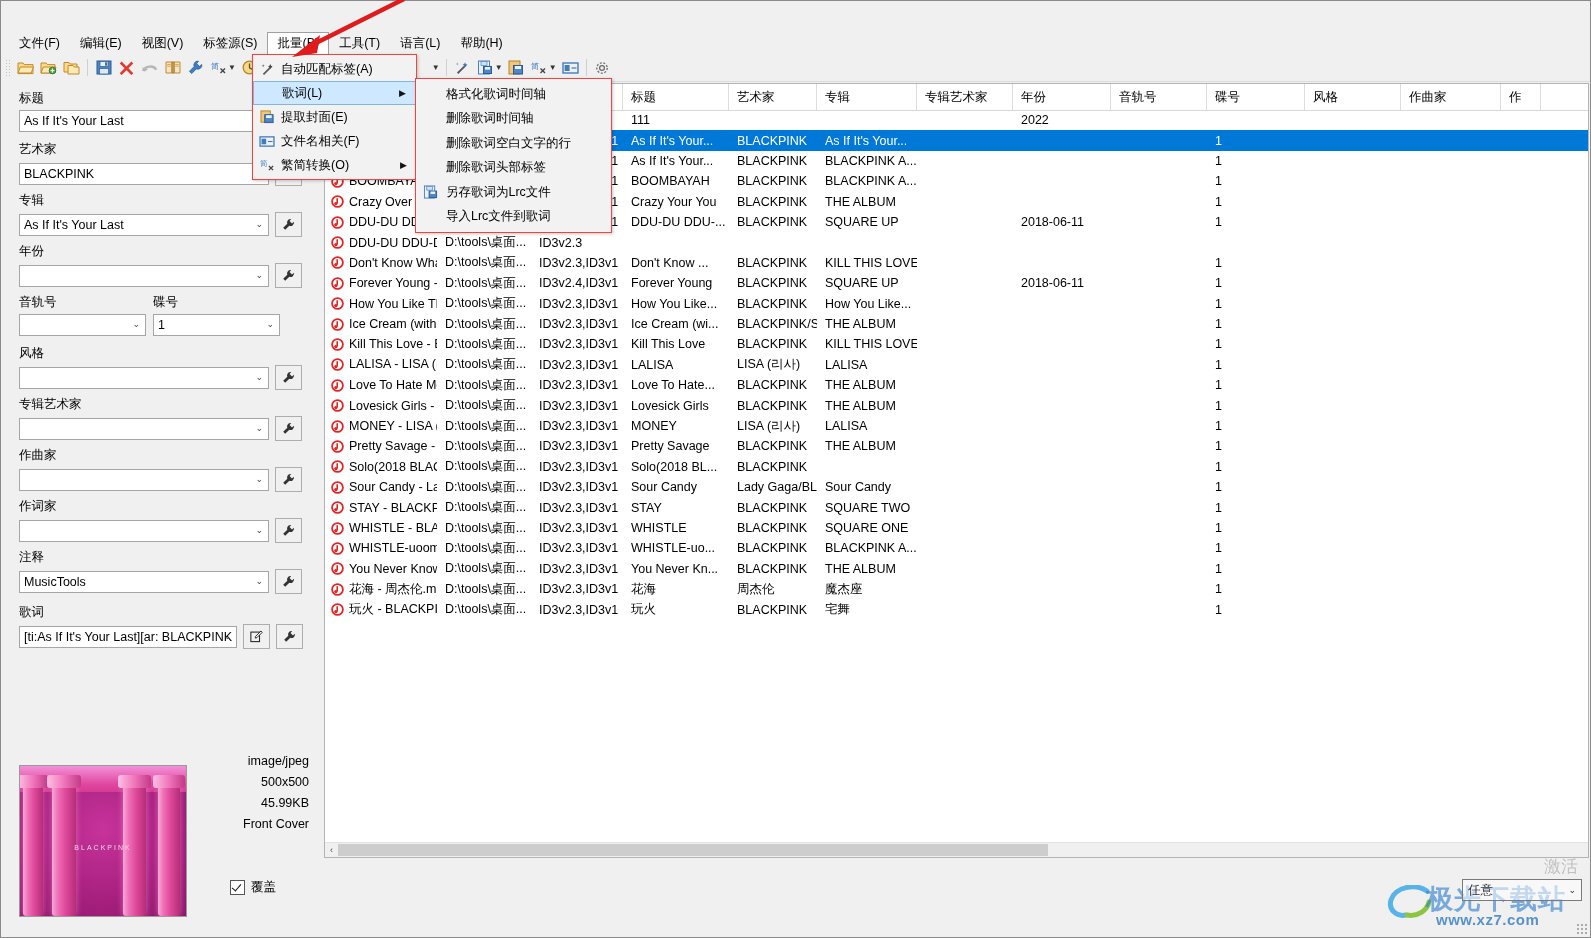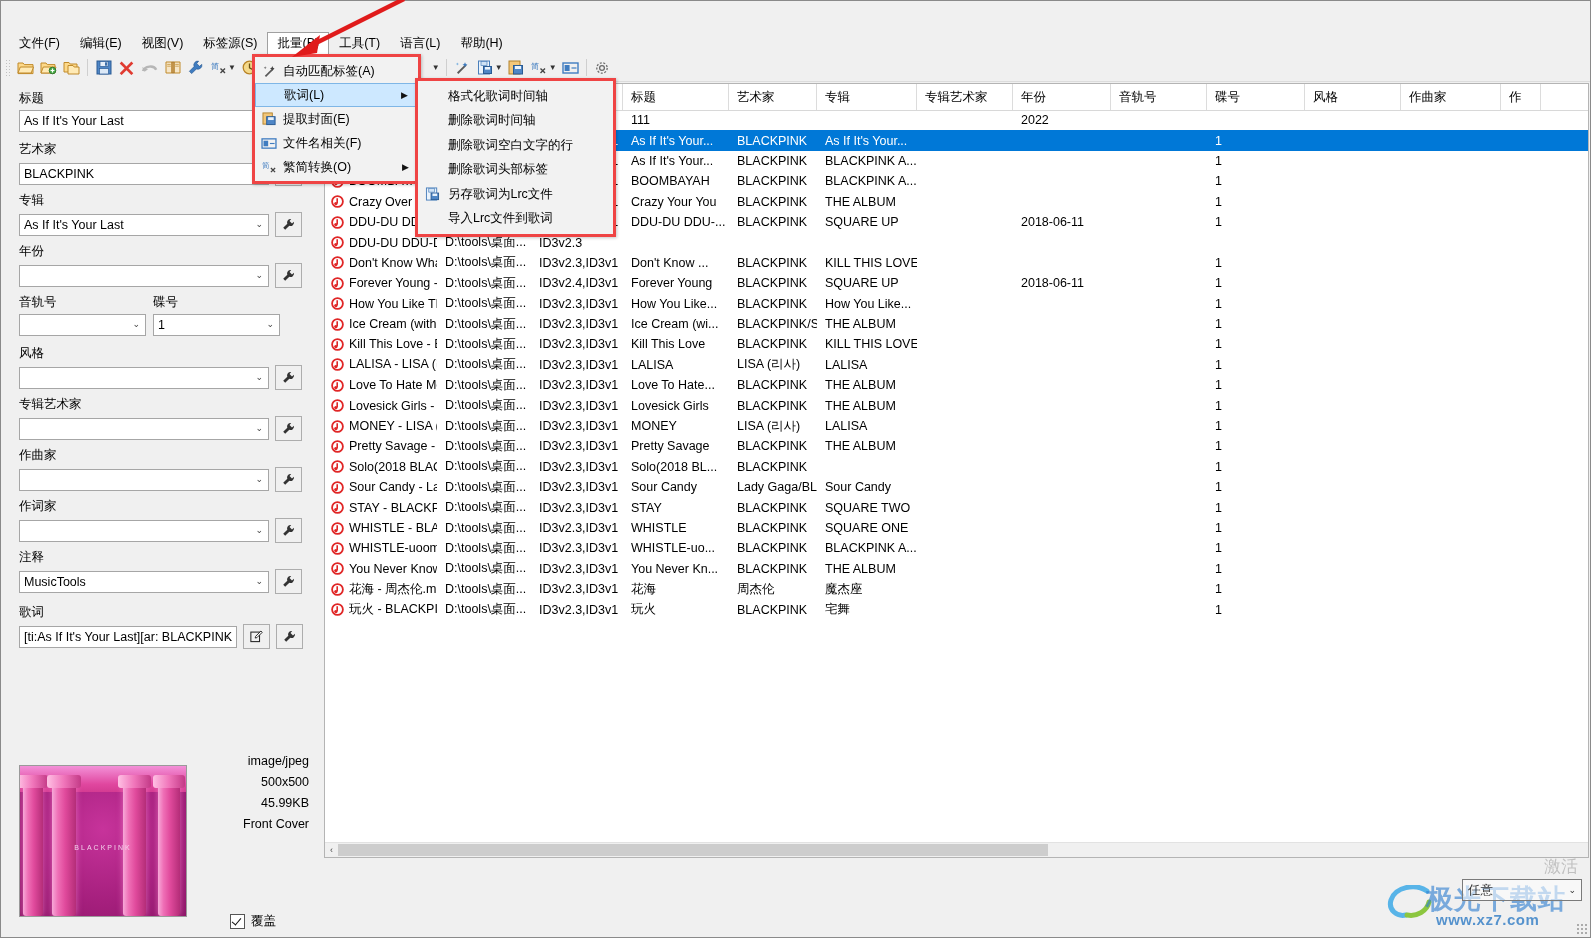--- a/index.html
+++ b/index.html
@@ -51,21 +51,21 @@
   .cover{position:absolute;left:18px;top:684px;width:166px;height:150px;border:1px solid #9a9a9a;overflow:hidden;background:#c0268c;}
   .cover .sky{position:absolute;left:0;top:0;width:100%;height:26px;background:linear-gradient(180deg,#f391d8,#e0479f 70%,#d43b92);}
   .cover .wall{position:absolute;left:0;top:26px;width:100%;height:124px;background:radial-gradient(ellipse at 50% 30%,#c7339b 0%,#a51f7d 60%,#8d1668 100%);}
   .col{position:absolute;top:18px;height:132px;border-radius:3px;
        background:linear-gradient(90deg,#f7a8d8 0%,#ef6fb6 25%,#e04a9c 55%,#b42d78 100%);
        box-shadow:0 0 6px rgba(255,140,210,.6);}
   .col:before{content:"";position:absolute;left:-5px;top:-9px;width:calc(100% + 10px);height:13px;border-radius:3px;
        background:linear-gradient(90deg,#ffc0e4,#f075ba,#c33a87);}
   .cover .logo{position:absolute;left:0;top:78px;width:100%;text-align:center;color:#f3d0ea;font-size:7px;letter-spacing:2px;font-family:"Liberation Sans",sans-serif;}
   .coverinfo{position:absolute;left:196px;top:670px;width:112px;text-align:right;font-size:12.5px;line-height:21px;color:#000;}
-  .covchk{position:absolute;left:196px;top:798px;width:112px;display:flex;align-items:center;justify-content:center;gap:6px;margin-top:34px;}
+  .covchk{position:absolute;left:196px;top:798px;width:112px;display:flex;align-items:center;justify-content:center;gap:6px;}
   .cb{width:13px;height:13px;border:1px solid #555;background:#fff;position:relative;flex:none;}
   .cb:after{content:"";position:absolute;left:3px;top:1px;width:4px;height:8px;border:solid #111;border-width:0 1.6px 1.6px 0;transform:rotate(40deg);}
 
   
   .listwrap{position:absolute;left:323px;top:82px;right:1px;bottom:79px;background:#fff;border:1px solid #b4b4b4;box-sizing:border-box;overflow:hidden;}
   .lhead{display:flex;height:26px;background:#fff;border-bottom:1px solid #d8d8d8;}
   .lhead .hc{border-right:1px solid #dcdcdc;box-sizing:border-box;padding:5px 0 0 8px;font-size:12.5px;color:#000;white-space:nowrap;overflow:hidden;}
   .lbody{position:absolute;left:0;right:0;top:26px;bottom:14px;overflow:hidden;}
   .row{display:flex;height:20.4px;align-items:center;font-size:12.5px;white-space:nowrap;}
   .row.sel{background:#0078d7;color:#fff;}
@@ -78,21 +78,21 @@
 
   
   .filterbar{position:absolute;left:323px;bottom:30px;right:1px;height:27px;display:flex;align-items:center;background:#f0f0f0;}
   .filterbar .fl{font-size:12.5px;padding:0 7px 0 9px;}
   .filterbox{flex:1;height:21px;background:#fff;border:1px solid #a6a6a6;margin-right:6px;box-sizing:border-box;}
   .status{position:absolute;left:323px;bottom:1px;right:1px;height:28px;background:#f0f0f0;border-top:1px solid #d2d2d2;display:flex;align-items:center;}
   .stcell{font-size:12.5px;padding-left:9px;box-sizing:border-box;}
   .stsep{width:1px;height:17px;background:#c9c9c9;}
 
   
-  .popup{position:absolute;background:#f2f2f2;border:3px solid #ef4444;box-shadow:1px 1px 3px rgba(0,0,0,.22);z-index:70;text-align:right;}
+  .popup{position:absolute;background:#f2f2f2;border:1px solid #ef4444;box-shadow:1px 1px 3px rgba(0,0,0,.22);z-index:70;text-align:right;}
   .pm-item{height:24px;display:flex;align-items:center;font-size:12.5px;color:#000;white-space:nowrap;position:relative;}
   .pm-item .ic{width:28px;display:flex;align-items:center;justify-content:center;flex:none;}
   .pm-item .lbl{padding-right:26px;}
   .pm-item .sub{position:absolute;right:9px;font-size:9px;color:#111;}
   .pm-item.hi{background:#cde8ff;border:1px solid #7fb6e6;box-sizing:border-box;}
   .popup.batch{left:251px;top:53px;width:163px;padding:2px 0;}
   .popup.lyr{left:414px;top:77px;width:195px;padding:3px 0;}
   .popup.lyr .pm-item{height:24.5px;}
   .popup.lyr .pm-item .lbl{padding-left:2px;}
 

